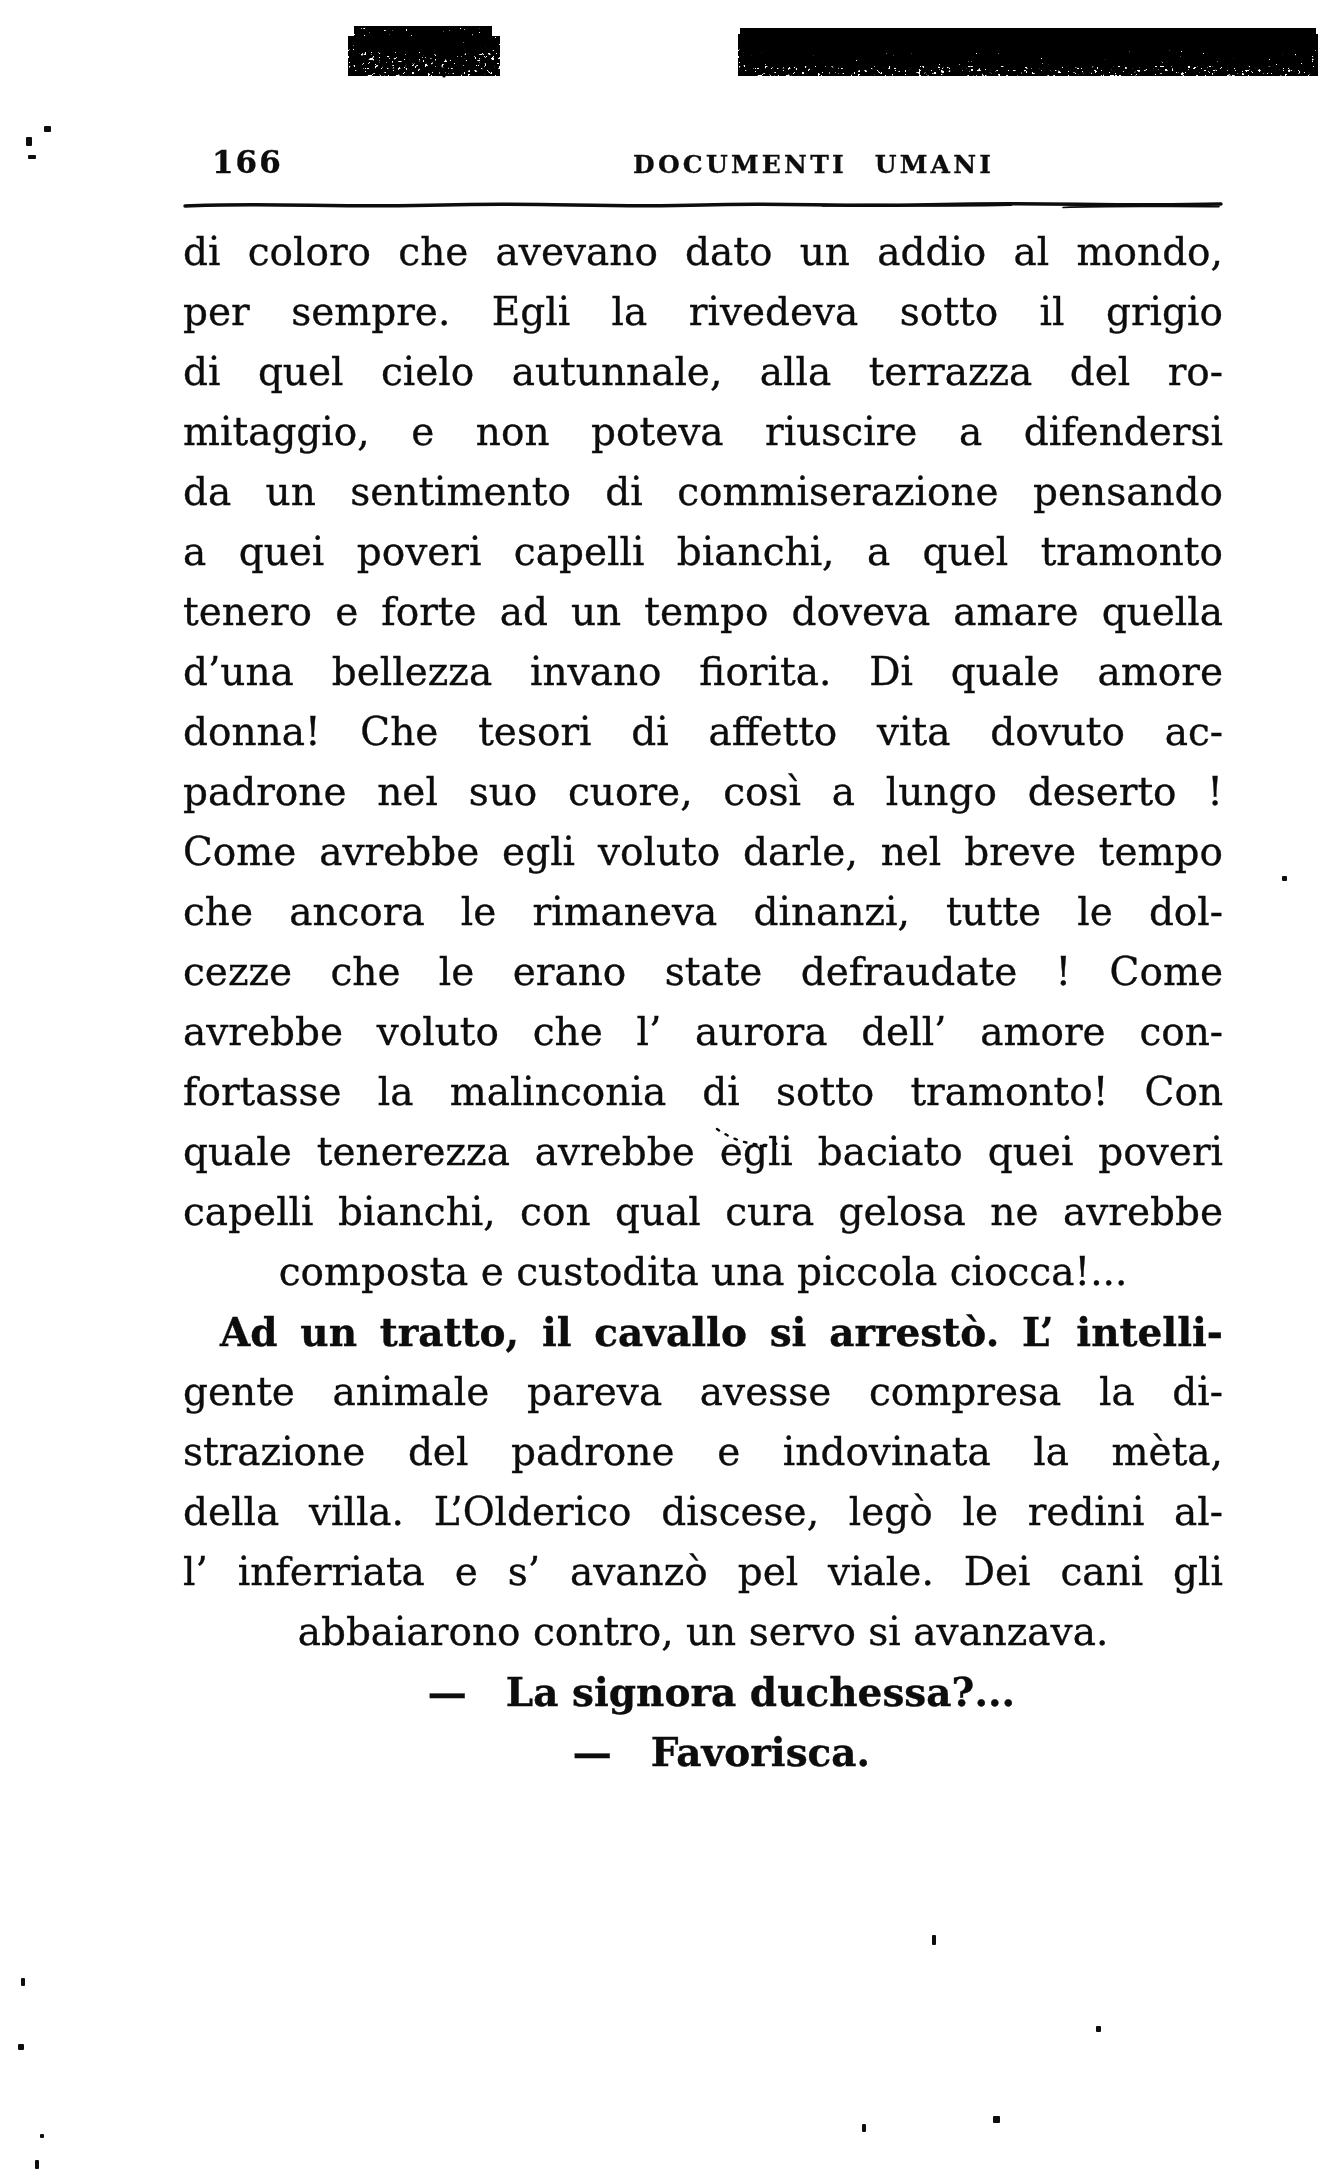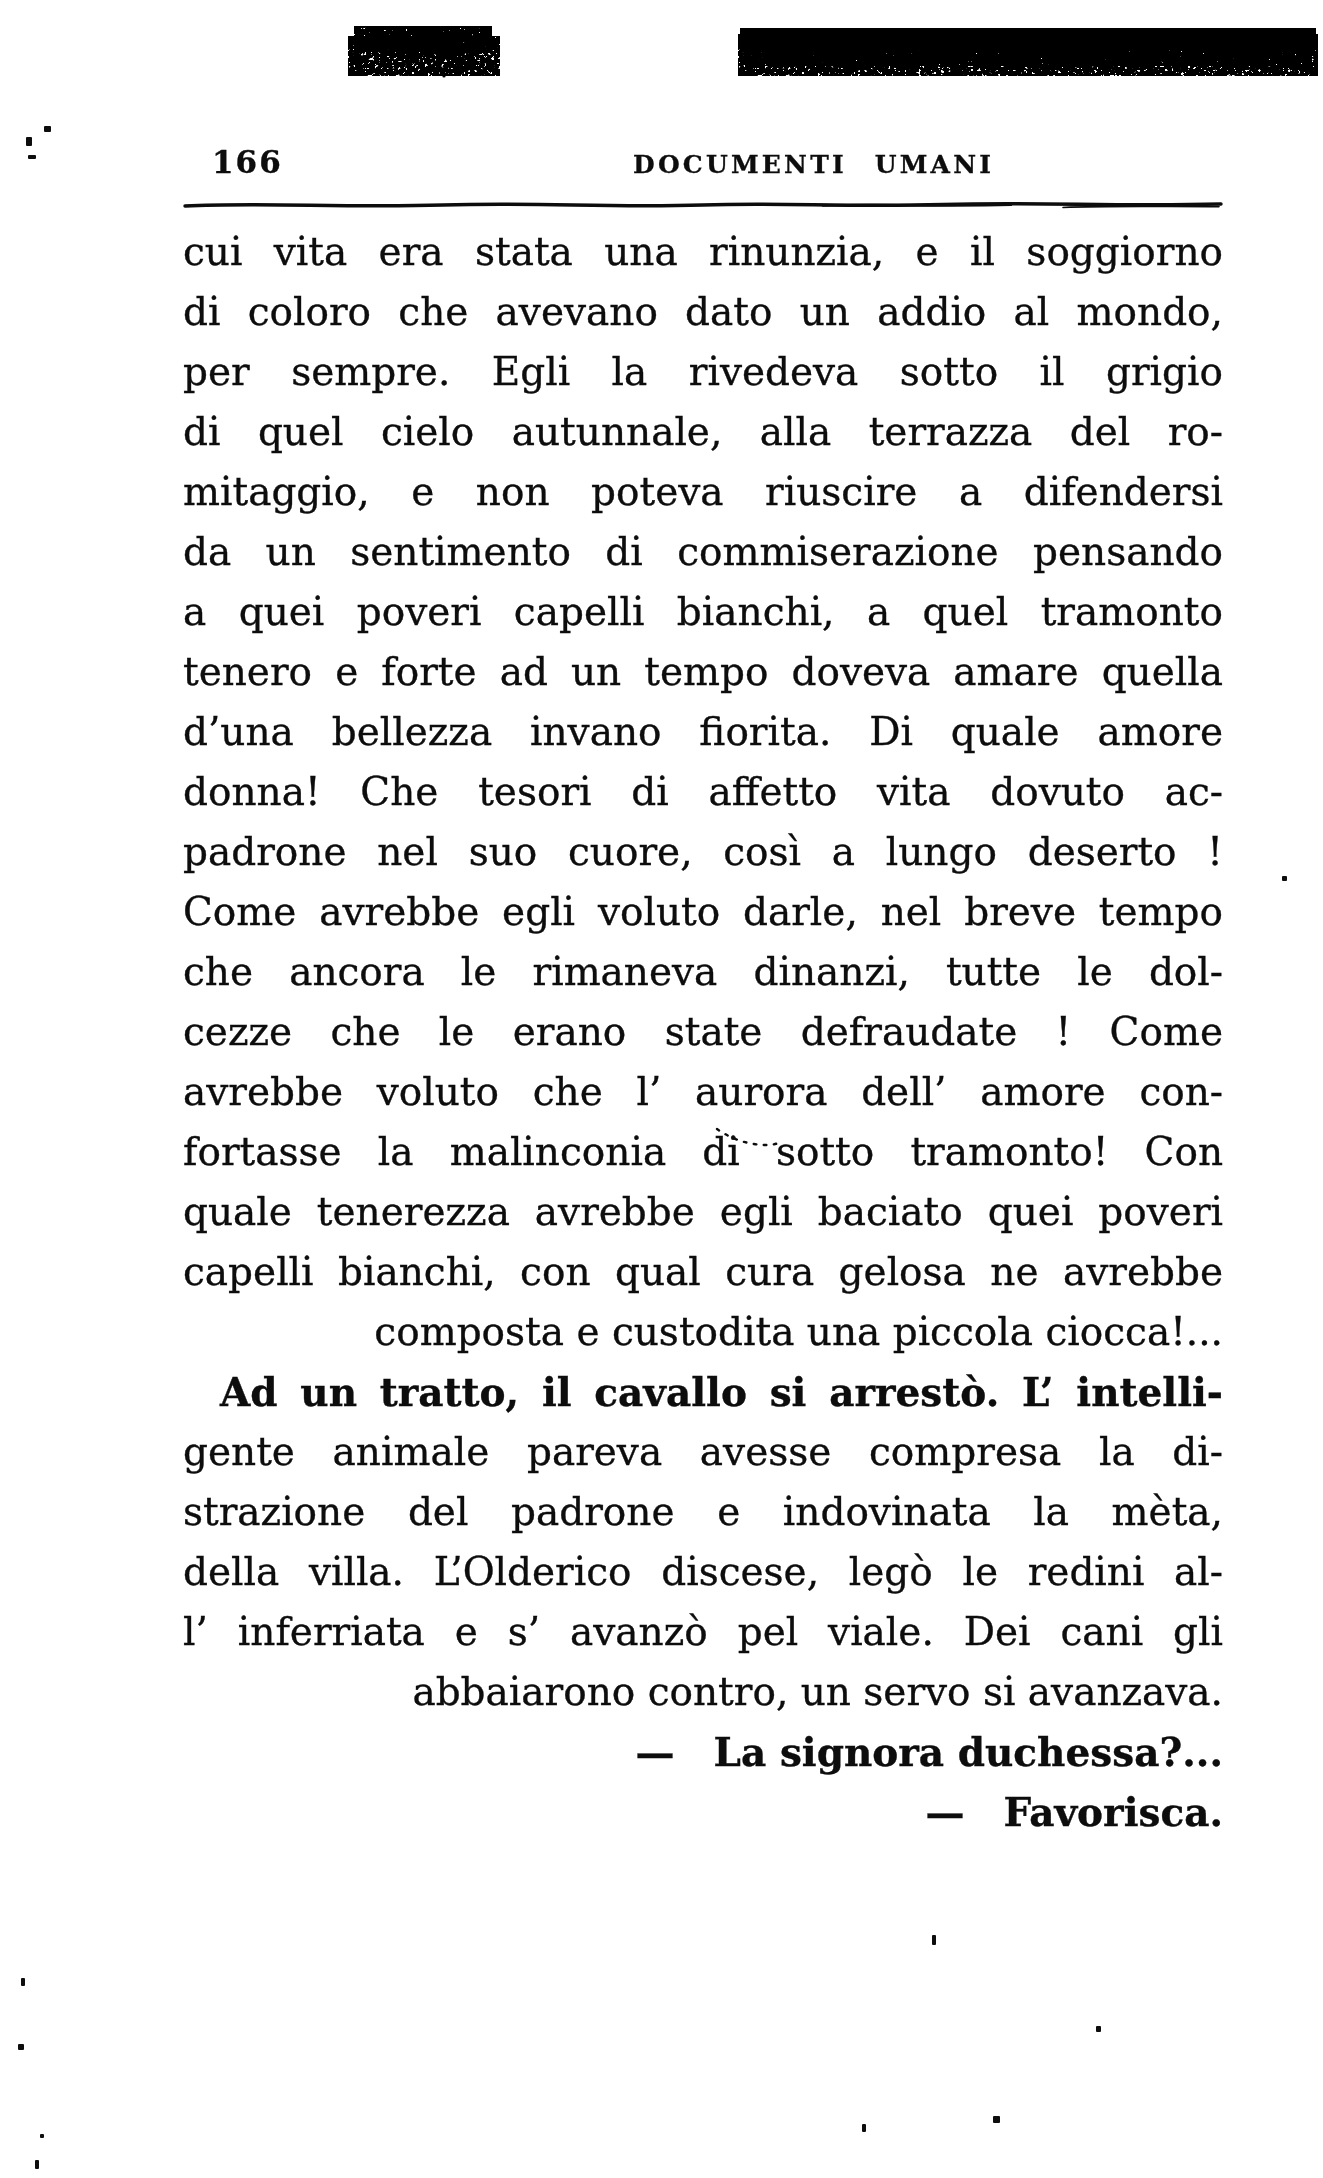--- a/index.html
+++ b/index.html
@@ -57,21 +57,21 @@
     font-size: 39px;
     line-height: 60px;
     height: 60px;
     text-align: justify;
     text-align-last: justify;
     white-space: nowrap;
     -webkit-text-stroke: 0.35px currentColor;
     overflow: visible;
   }
   .line.end {
-    text-align: right;
+    text-align: center;
     text-align-last: auto;
   }
   .line.indent {
     text-indent: 37px;
     font-weight: bold;
   }
   
   .smudge {
     position: absolute;
     pointer-events: none;
@@ -134,21 +134,20 @@
   <div class="pagenum">166</div>
   <div class="running-title">DOCUMENTI UMANI</div>
 
   <svg class="rule" viewBox="0 0 1040 14">
     <path d="M2,8 C80,4 160,10 260,7 C360,4 420,10 520,7 C600,4 660,9.5 760,6.5 C860,3.5 930,9 1038,6" fill="none" stroke="#0d0d0d" stroke-width="3.4" stroke-linecap="round"></path>
     <path d="M640,7.5 C700,6 760,8.5 828,6.8" fill="none" stroke="#0d0d0d" stroke-width="2.6" stroke-linecap="round"></path>
     <path d="M880,9.5 C930,7.5 985,8.8 1036,8.6" fill="none" stroke="#0d0d0d" stroke-width="1.6" stroke-linecap="round"></path>
   </svg>
 
   <div class="body-text">
-    <div class="line">cui vita era stata una rinunzia, e il soggiorno</div>
     <div class="line">di coloro che avevano dato un addio al mondo,</div>
     <div class="line">per sempre. Egli la rivedeva sotto il grigio</div>
     <div class="line">di quel cielo autunnale, alla terrazza del ro-</div>
     <div class="line">mitaggio, e non poteva riuscire a difendersi</div>
     <div class="line">da un sentimento di commiserazione pensando</div>
     <div class="line">a quei poveri capelli bianchi, a quel tramonto</div>
     <div class="line">tenero e forte ad un tempo doveva amare quella</div>
     <div class="line">d’una bellezza invano fiorita. Di quale amore</div>
     <div class="line">donna! Che tesori di affetto vita dovuto ac-</div>
     <div class="line">padrone nel suo cuore, così a lungo deserto !</div>

